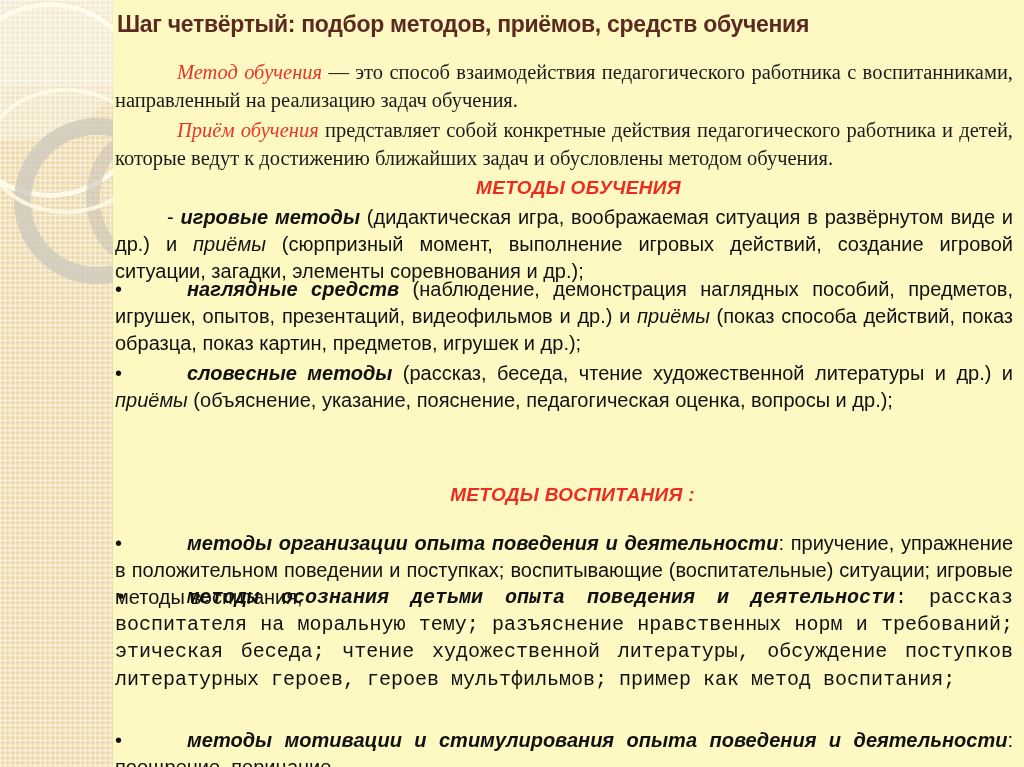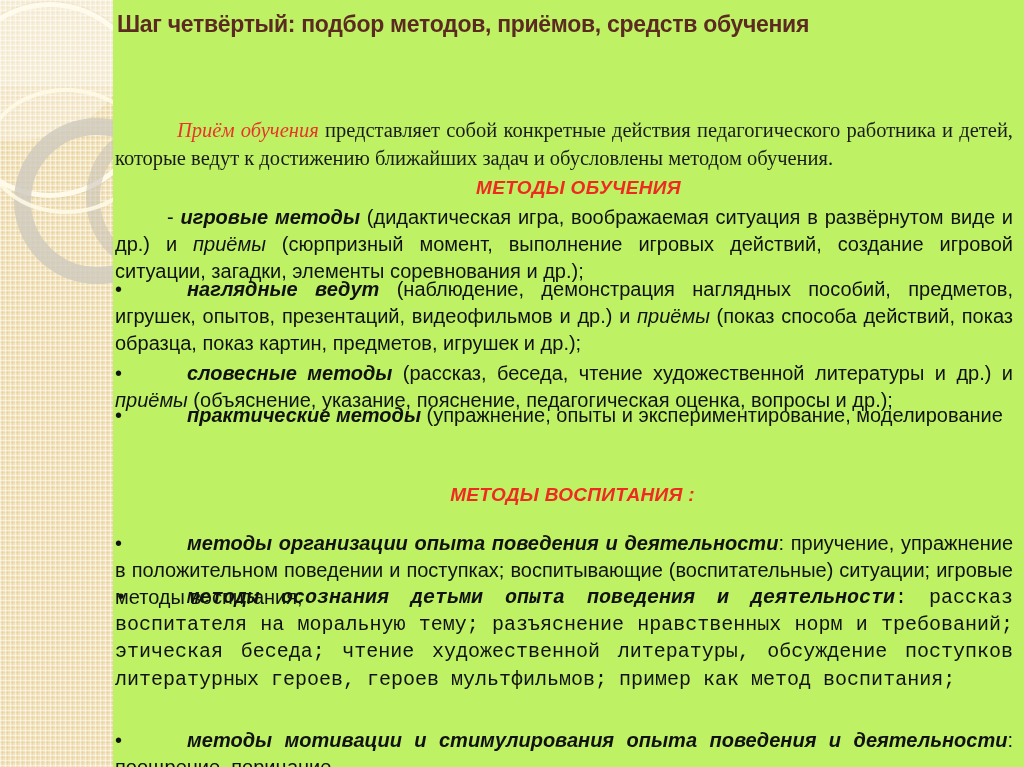--- a/index.html
+++ b/index.html
@@ -11,21 +11,21 @@
     width: 1024px;
     height: 767px;
     overflow: hidden;
     font-family: "Liberation Sans", sans-serif;
   }
 
   #slide {
     position: relative;
     width: 1024px;
     height: 767px;
-    background: #bef264;
+    background: #fef9c3;
     overflow: hidden;
   }
 
   
   #deco-strip {
     position: absolute;
     left: 0;
     top: 0;
     width: 113px;
     height: 767px;
@@ -206,32 +206,32 @@
     <div id="deco-ring-cream"></div>
     <div id="deco-ring-grey-edge"></div>
     <div id="deco-ring-grey"></div>
     <div id="deco-ring-cream2"></div>
   </div>
 
   <div id="content">
 
     <div id="slide-title">Шаг четвёртый: подбор методов, приёмов, средств обучения</div>
 
+    <div class="intro" id="intro-1"><span class="term-red">Метод обучения</span><span> — это способ взаимодействия педагогического работника с воспитанниками, направленный на реализацию задач обучения.</span></div>
 
     <div class="intro" id="intro-2"><span class="term-red">Приём обучения</span><span> представляет собой конкретные действия педагогического работника и детей, которые ведут к достижению ближайших задач и обусловлены методом обучения.</span></div>
 
     <div class="section-heading" id="heading-methods-teaching">МЕТОДЫ ОБУЧЕНИЯ</div>
 
     <div class="bullet-block" id="block-igrovye"><span class="marker-dash">-</span> <span class="lead">игровые методы</span><span> (дидактическая игра, воображаемая ситуация в развёрнутом виде и др.) и </span><span class="lead-italic">приёмы</span><span> (сюрпризный момент, выполнение игровых действий, создание игровой ситуации, загадки, элементы соревнования и др.);</span></div>
 
-    <div class="bullet-block" id="block-naglyadnye"><span class="marker-dot">•</span><span class="lead">наглядные ведут</span><span> (наблюдение, демонстрация наглядных пособий, предметов, игрушек, опытов, презентаций, видеофильмов и др.) и </span><span class="lead-italic">приёмы</span><span> (показ способа действий, показ образца, показ картин, предметов, игрушек и др.);</span></div>
+    <div class="bullet-block" id="block-naglyadnye"><span class="marker-dot">•</span><span class="lead">наглядные средств</span><span> (наблюдение, демонстрация наглядных пособий, предметов, игрушек, опытов, презентаций, видеофильмов и др.) и </span><span class="lead-italic">приёмы</span><span> (показ способа действий, показ образца, показ картин, предметов, игрушек и др.);</span></div>
 
     <div class="bullet-block" id="block-slovesnye"><span class="marker-dot">•</span><span class="lead">словесные методы</span><span> (рассказ, беседа, чтение художественной литературы и др.) и </span><span class="lead-italic">приёмы</span><span> (объяснение, указание, пояснение, педагогическая оценка, вопросы и др.);</span></div>
 
-    <div class="bullet-block" id="block-prakticheskie"><span class="marker-dot">•</span><span class="lead">практические методы</span><span> (упражнение, опыты и экспериментирование, моделирование</span></div>
 
     <div class="section-heading" id="heading-methods-upbringing">МЕТОДЫ ВОСПИТАНИЯ :</div>
 
     <div class="bullet-block" id="block-organizacii"><span class="marker-dot">•</span><span class="lead">методы организации опыта поведения и деятельности</span><span>: приучение, упражнение в положительном поведении и поступках; воспитывающие (воспитательные) ситуации; игровые методы воспитания;</span></div>
 
     <div class="bullet-block" id="block-osoznaniya"><span class="marker-dot">•</span><span class="lead">методы осознания детьми опыта поведения и деятельности</span><span>: рассказ воспитателя на моральную тему; разъяснение нравственных норм и требований; этическая беседа; чтение художественной литературы, обсуждение поступков литературных героев, героев мультфильмов; пример как метод воспитания;</span></div>
 
     <div class="bullet-block" id="block-motivacii"><span class="marker-dot">•</span><span class="lead">методы мотивации и стимулирования опыта поведения и деятельности</span><span>: поощрение, порицание.</span></div>
 
   </div>

